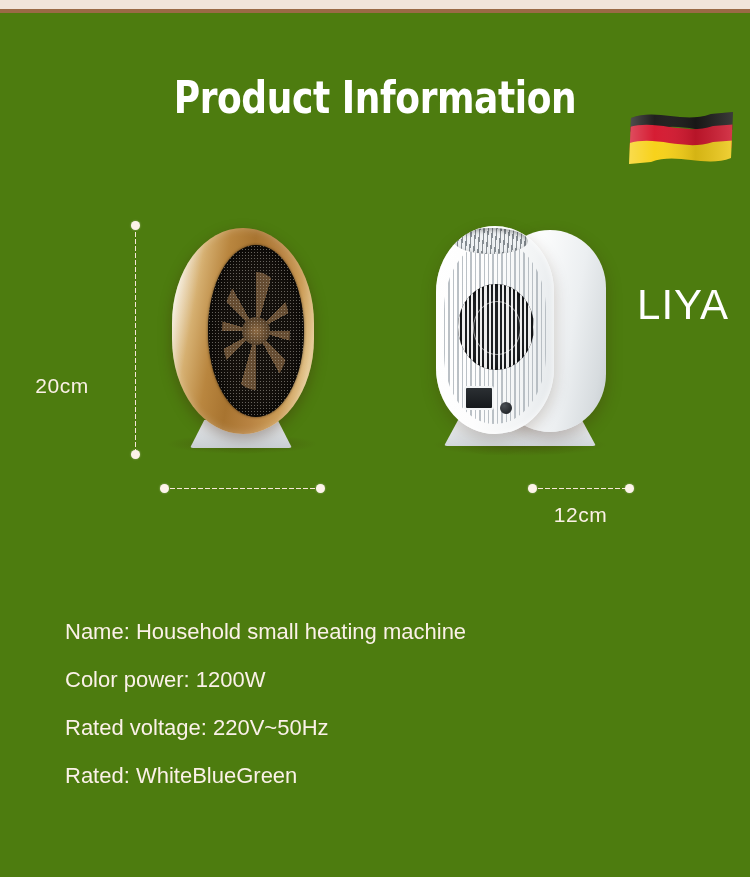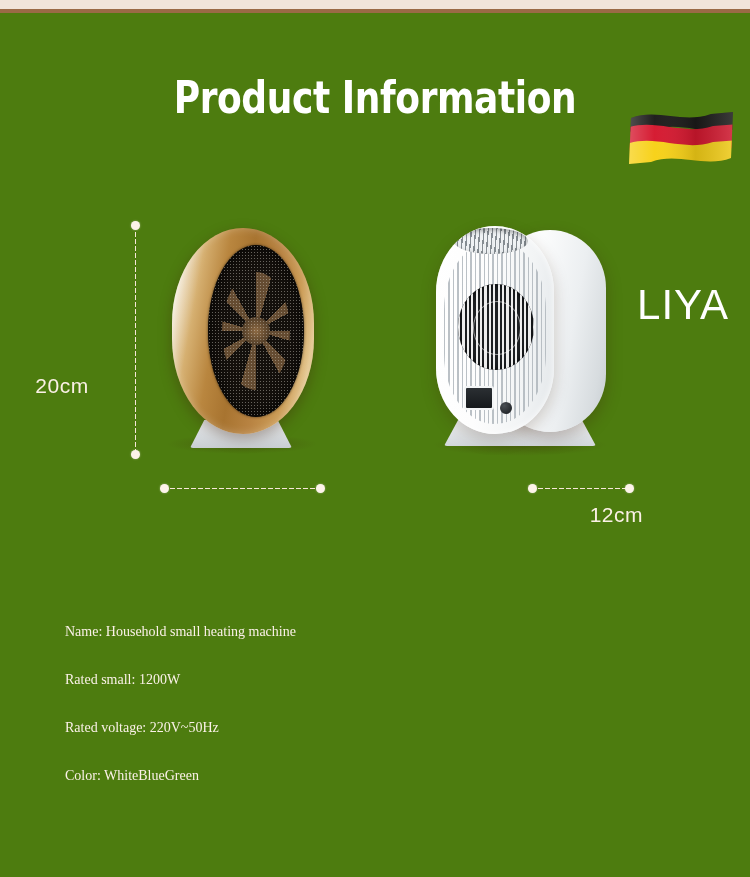--- a/index.html
+++ b/index.html
@@ -53,21 +53,21 @@
     background-image:radial-gradient(#f7e7d8 45%, rgba(0,0,0,0) 46%);
     background-size:7px 3px;background-repeat:repeat-x;
   }
   .dim-label{
     position:absolute;color:#fbf0e6;
     font-family:"Liberation Sans", sans-serif;
     font-size:21px;letter-spacing:.5px;white-space:nowrap;
   }
   #dim-h-label{left:0;top:330px;width:124px;text-align:center;margin-top:44px;}
   #dim-w1-label{left:160px;top:503px;width:165px;text-align:center;}
-  #dim-w2-label{left:518px;top:503px;width:125px;text-align:right;}
+  #dim-w2-label{left:518px;top:503px;width:125px;text-align:center;}
 
   
   .product{position:absolute;}
 
   
   #heater-gold{left:160px;top:228px;width:165px;height:240px;}
   .g-shadow{position:absolute;left:6px;top:206px;width:152px;height:20px;border-radius:50%;
     background:radial-gradient(ellipse at 50% 50%, rgba(60,30,10,.30), rgba(60,30,10,0) 70%);}
   .g-base{position:absolute;left:30px;top:192px;width:102px;height:28px;
     background:linear-gradient(#e9ecee,#c9ced2);
@@ -175,22 +175,22 @@
     background-image:repeating-linear-gradient(95deg,
       rgba(120,128,134,.9) 0px, rgba(120,128,134,.9) 1.4px,
       rgba(238,241,243,.9) 1.4px, rgba(238,241,243,.9) 4.2px);
     box-shadow:inset 0 2px 5px rgba(0,0,0,.35);
   }
 
   
   .specs{position:absolute;left:65px;top:608px;width:620px;}
   .spec-line{
     color:#fbf1e8;
-    font-family:Liberation Serif, serif;
-    font-size:14px;line-height:48px;white-space:nowrap;
+    font-family:Liberation Sans, sans-serif;
+    font-size:22px;line-height:48px;white-space:nowrap;
   }
 </style>
 </head>
 <body>
 
 <div class="page">
 
   <div class="top-cream"></div>
   <div class="top-rule"></div>
 
@@ -259,18 +259,18 @@
   <div class="hline" style="left:169px;top:487px;width:148px;"></div>
   <div class="dot" style="left:316px;top:484px;"></div>
 
   <div class="dot" style="left:528px;top:484px;"></div>
   <div class="hline" style="left:537px;top:487px;width:89px;"></div>
   <div class="dot" style="left:625px;top:484px;"></div>
   <div class="dim-label" id="dim-w2-label">12cm</div>
 
   <div class="specs">
     <div class="spec-line">Name: Household small heating machine</div>
-    <div class="spec-line">Rated small: 1200W</div>
+    <div class="spec-line">Color power: 1200W</div>
     <div class="spec-line">Rated voltage: 220V~50Hz</div>
-    <div class="spec-line">Color: WhiteBlueGreen</div>
+    <div class="spec-line">Rated: WhiteBlueGreen</div>
   </div>
 
 </div>
 
 </body></html>

